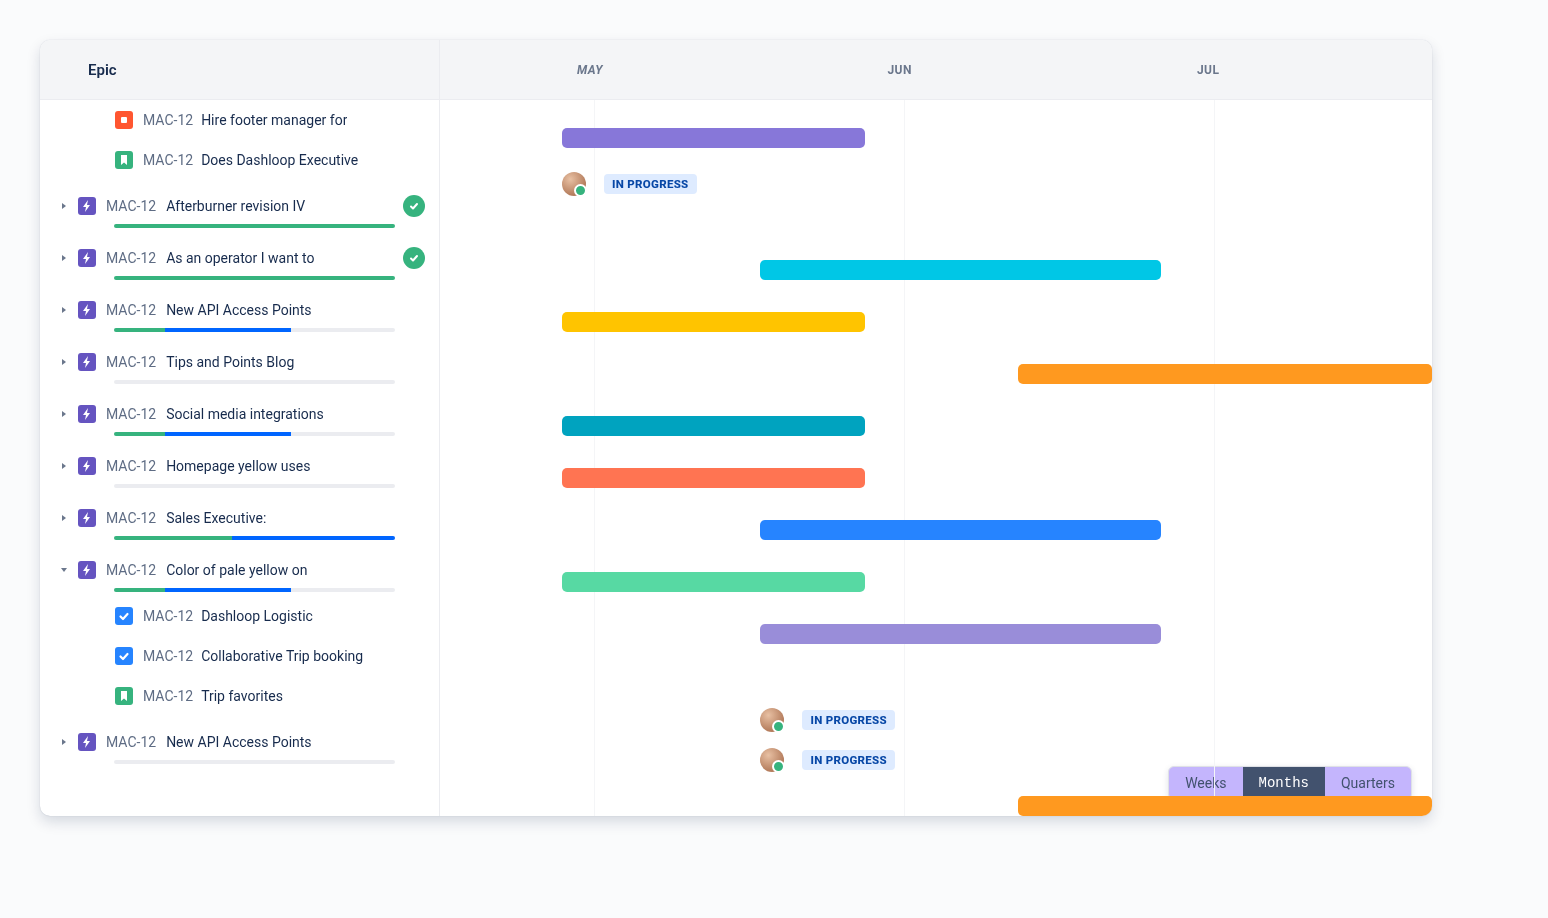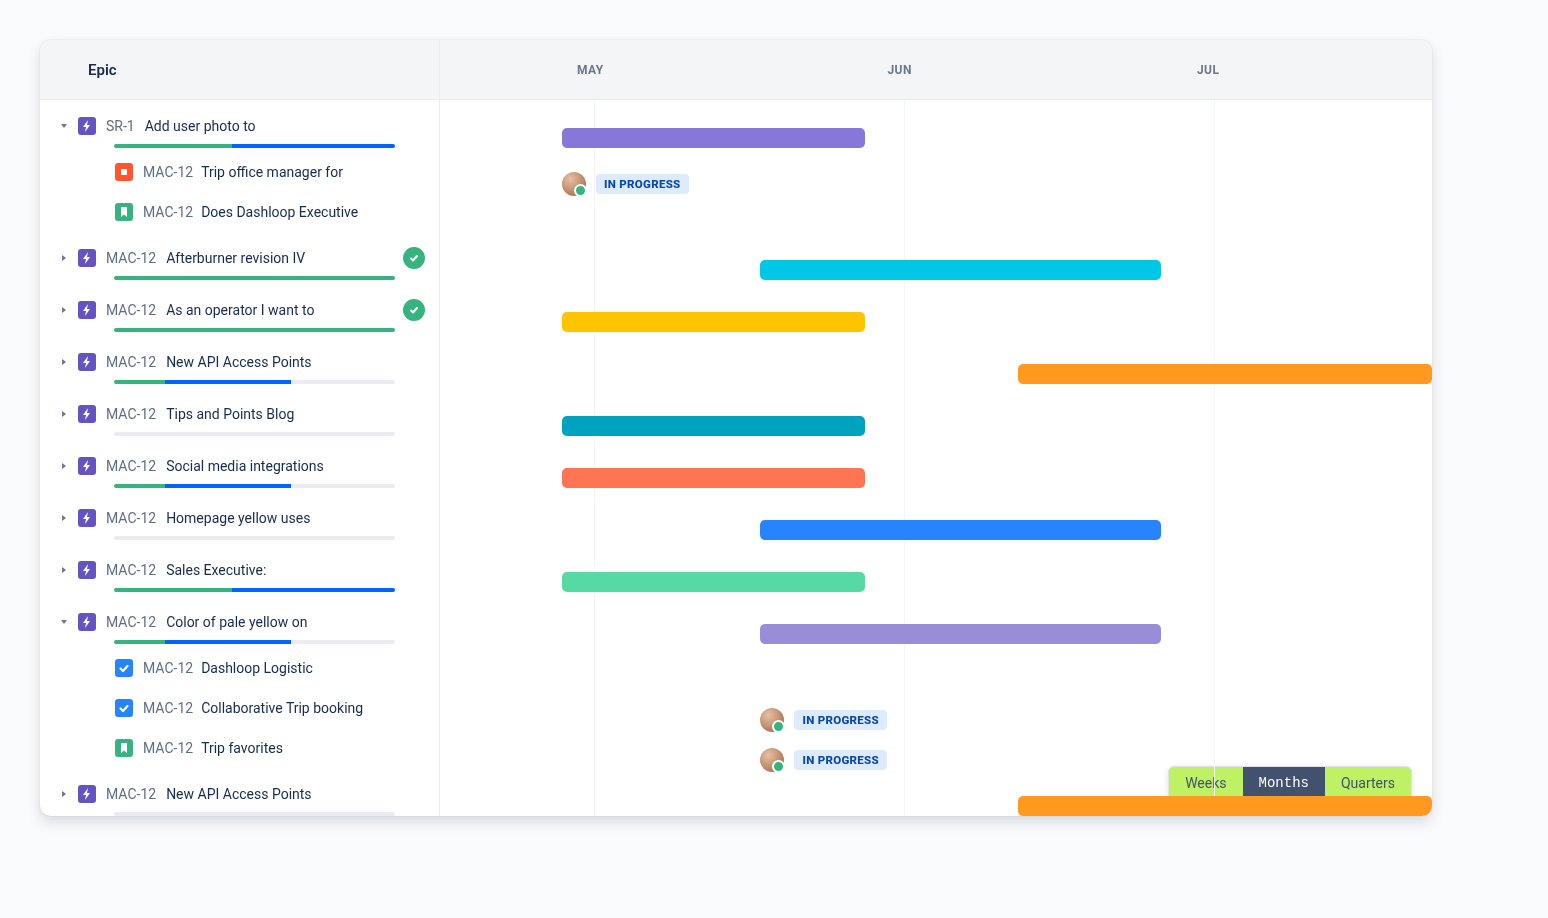--- a/index.html
+++ b/index.html
@@ -106,81 +106,63 @@
 
   .timeline {
     position: relative;
     overflow: hidden;
   }
   .gridline { position:absolute; top:0; bottom:0; width:1px; background: #F4F5F7; }
   .lane { position:absolute; left:0; right:0; height:52px; }
   .lane.child { height:40px; }
   .bar { position:absolute; top:50%; transform: translateY(-50%); height:20px; border-radius:5px; }
   .child-chip {
-    display:flex; align-items:center; gap:10px;
+    display:flex; align-items:center; gap:18px;
     position:absolute; top:50%; transform:translateY(-50%);
   }
   .avatar {
     width:24px; height:24px; border-radius:50%; background: radial-gradient(circle at 35% 30%, #E8C0A3, #B47C5C 70%);
     position:relative; flex:0 0 auto;
   }
   .avatar::after { content:''; position:absolute; right:-1px; bottom:-1px; width:9px; height:9px; border-radius:50%; background:#36B37E; border:2px solid #fff; }
   .status-chip {
     font-size:11.5px; font-weight:800; letter-spacing:0.3px;
     padding:3px 8px; border-radius:4px;
   }
   .zoom-switch {
     position:absolute; right:20px; bottom:16px;
-    background: #bef264; border:1px solid #DFE1E6; border-radius:6px;
+    background: #c4b5fd; border:1px solid #DFE1E6; border-radius:6px;
     display:flex; overflow:hidden;
     box-shadow: 0 2px 6px rgba(9,30,66,0.12);
   }
   .zoom-btn { padding:8px 16px; font-size:14px; color:#42526E; cursor:pointer; }
   .zoom-btn.active { background: var(--zoom-active); color:#fff;font-family:Liberation Mono, monospace; }
   svg { display:block; }
 </style>
 </head>
 <body>
 
 <div class="app-frame">
   <div class="header-left">
     <span>Epic</span>
   </div>
   <div class="header-right" id="hdr-right">
-      <span class="month-label" style="left: 13.8%;">MAY</span>
+      <span class="month-label" style="left: 13.8%; font-style: italic;">MAY</span>
       <span class="month-label" style="left: 45.1%;">JUN</span>
       <span class="month-label" style="left: 76.3%;">JUL</span>
     </div>
   <div class="sidebar" id="sidebar">
-      <div class="row" style="height: 52px;">
-        <span class="expander">
-          <svg width="12" height="12" viewBox="0 0 12 12">
-            <path fill="#6B778C" d="M3 4l3 4 3-4z"></path>
-          </svg>
-        </span>
-        <span class="type-icon" style="background: rgb(101, 84, 192);">
-          <svg width="10" height="12" viewBox="0 0 10 12">
-            <path fill="#fff" d="M6 0 1 7h3l-1 5 5-7H5z"></path>
-          </svg>
-        </span>
-        <span class="issue-key">SR-1</span>
-        <span class="summary">Add user photo to</span>
-        <div class="progress-track">
-          <div class="pseg" style="width: 42%; background: rgb(54, 179, 126);"></div>
-          <div class="pseg" style="width: 58%; background: rgb(0, 101, 255);"></div>
-        </div>
-      </div>
       <div class="child-row" style="height: 40px;">
         <span class="type-icon" style="background: rgb(255, 86, 48);">
           <svg width="10" height="10" viewBox="0 0 10 10">
             <rect x="2" y="2" width="6" height="6" rx="1" fill="#fff"></rect>
           </svg>
         </span>
         <span class="issue-key">MAC-12</span>
-        <span class="summary">Trip office manager for</span>
+        <span class="summary">Hire footer manager for</span>
       </div>
       <div class="child-row" style="height: 40px;">
         <span class="type-icon" style="background: rgb(54, 179, 126);">
           <svg width="10" height="12" viewBox="0 0 10 12">
             <path fill="#fff" d="M2 1h6v10L5 8.5 2 11z"></path>
           </svg>
         </span>
         <span class="issue-key">MAC-12</span>
         <span class="summary">Does Dashloop Executive</span>
       </div>

